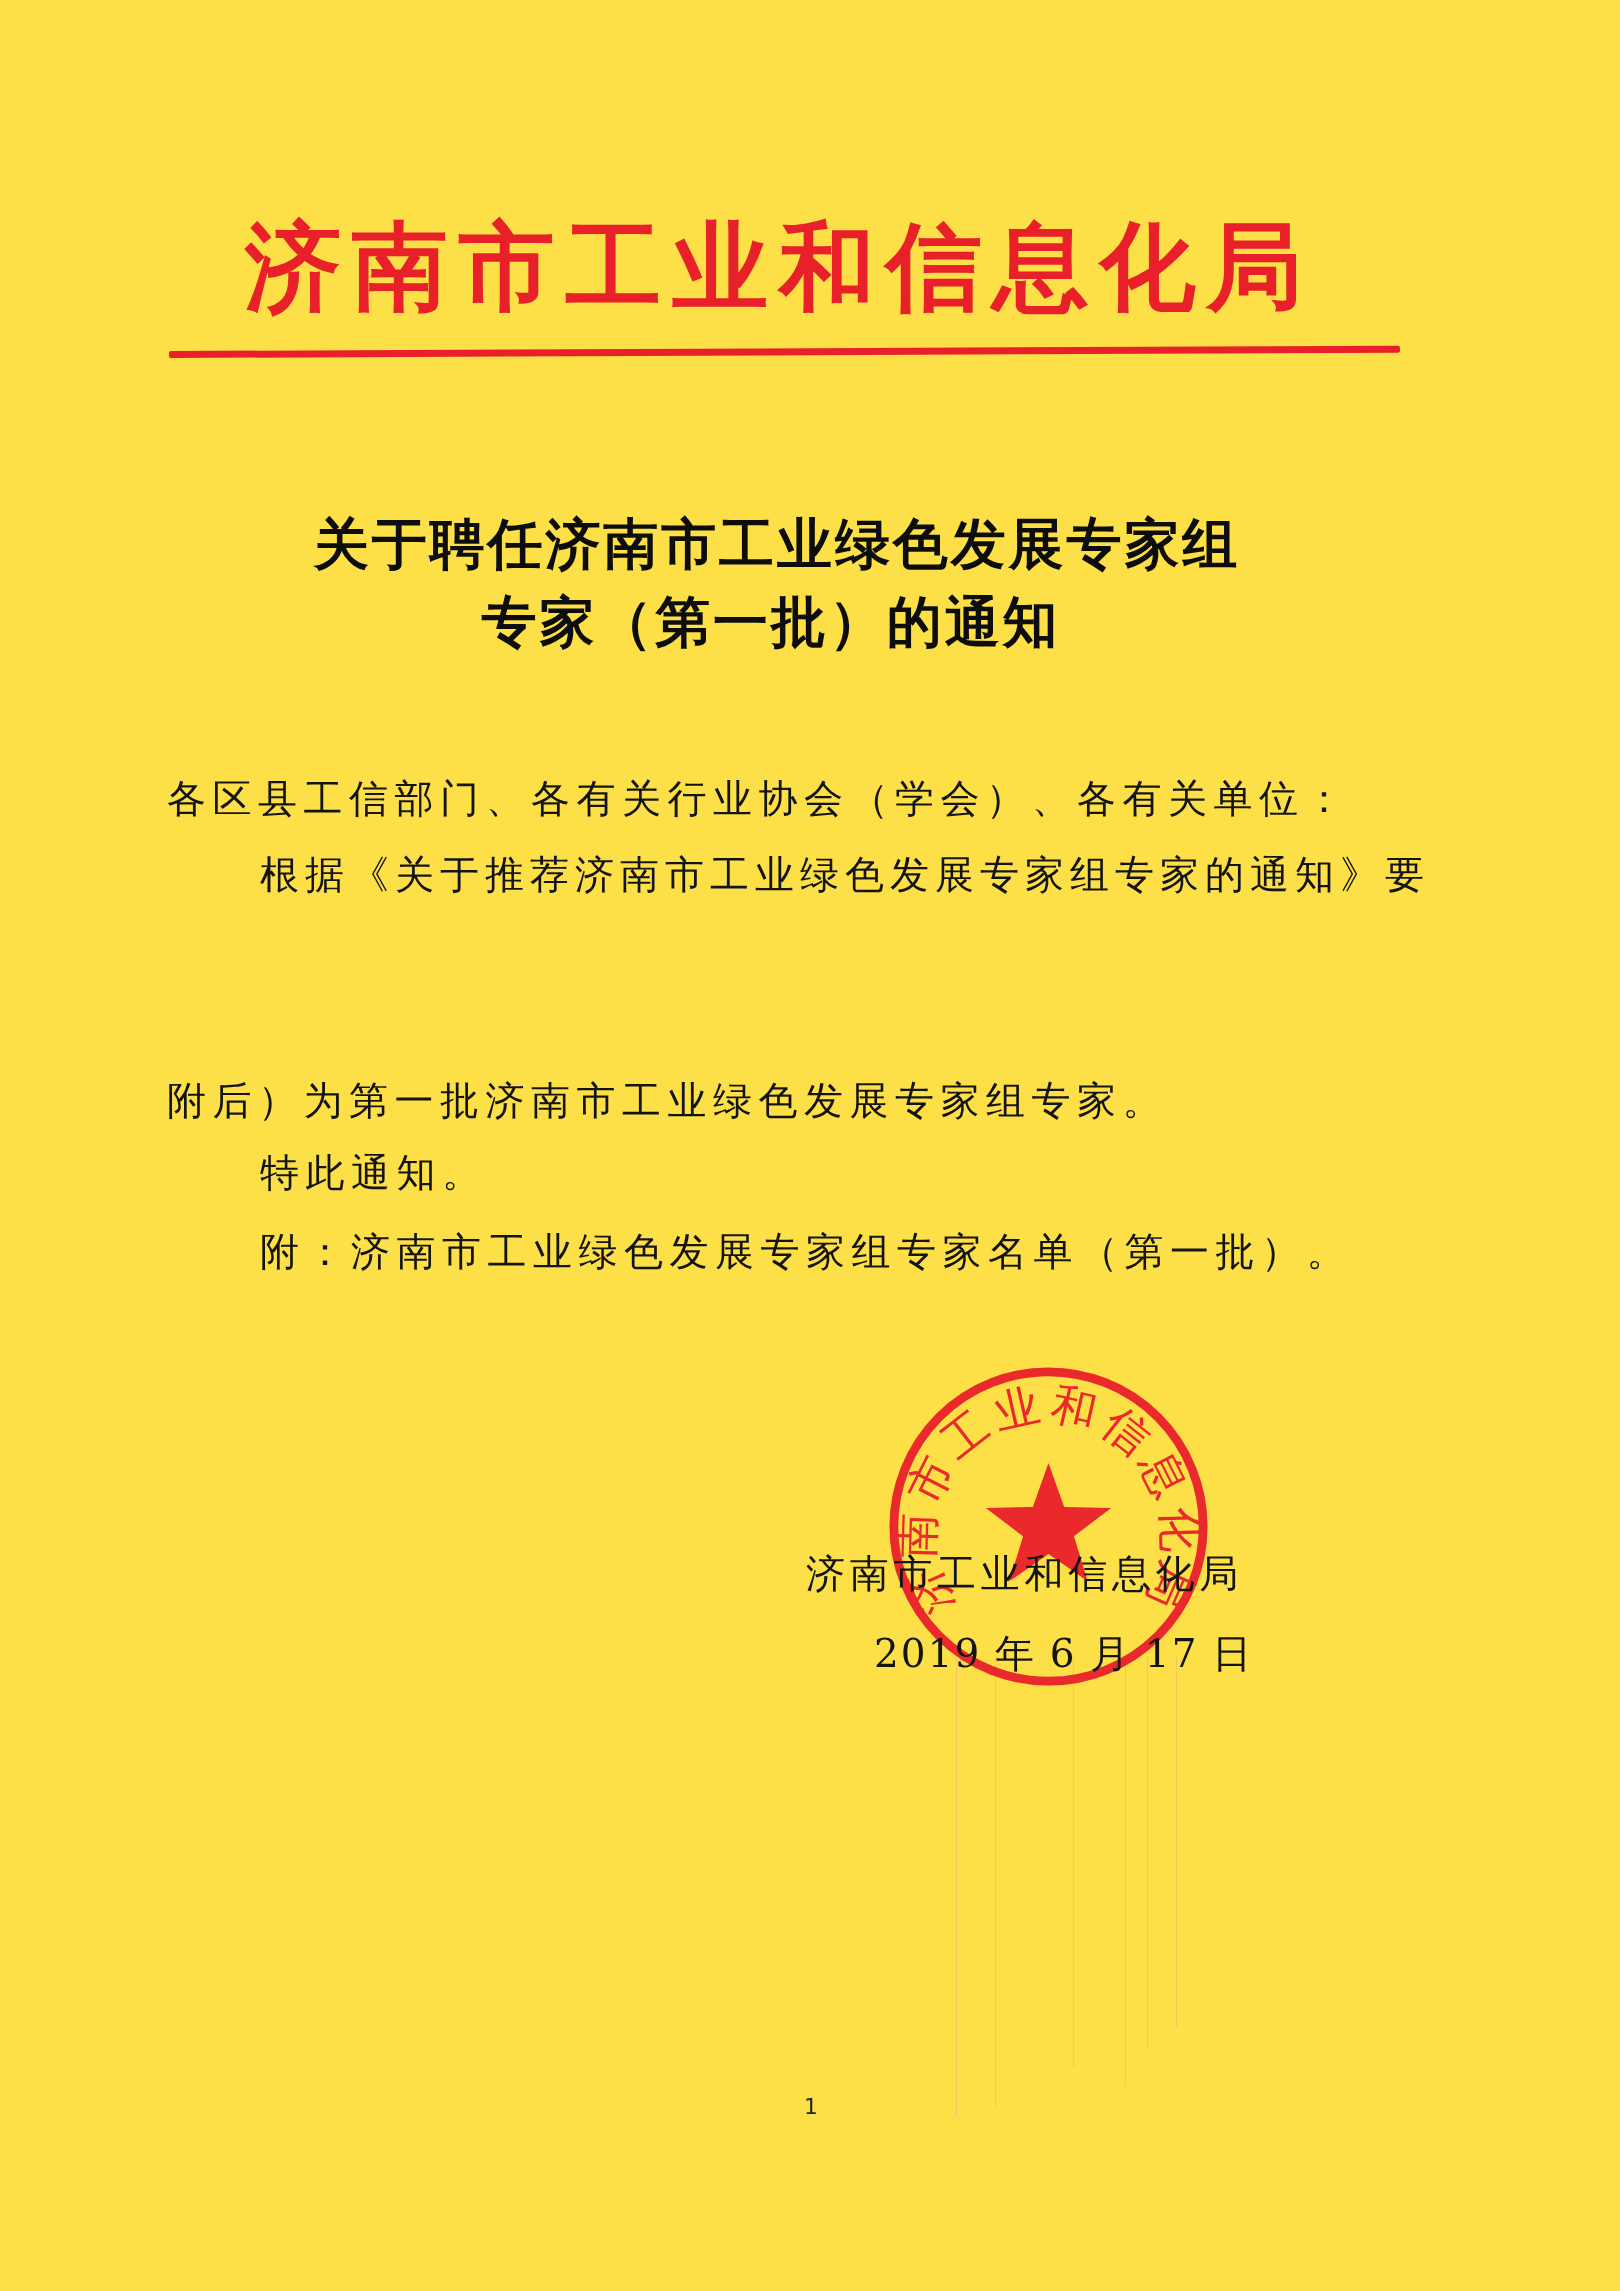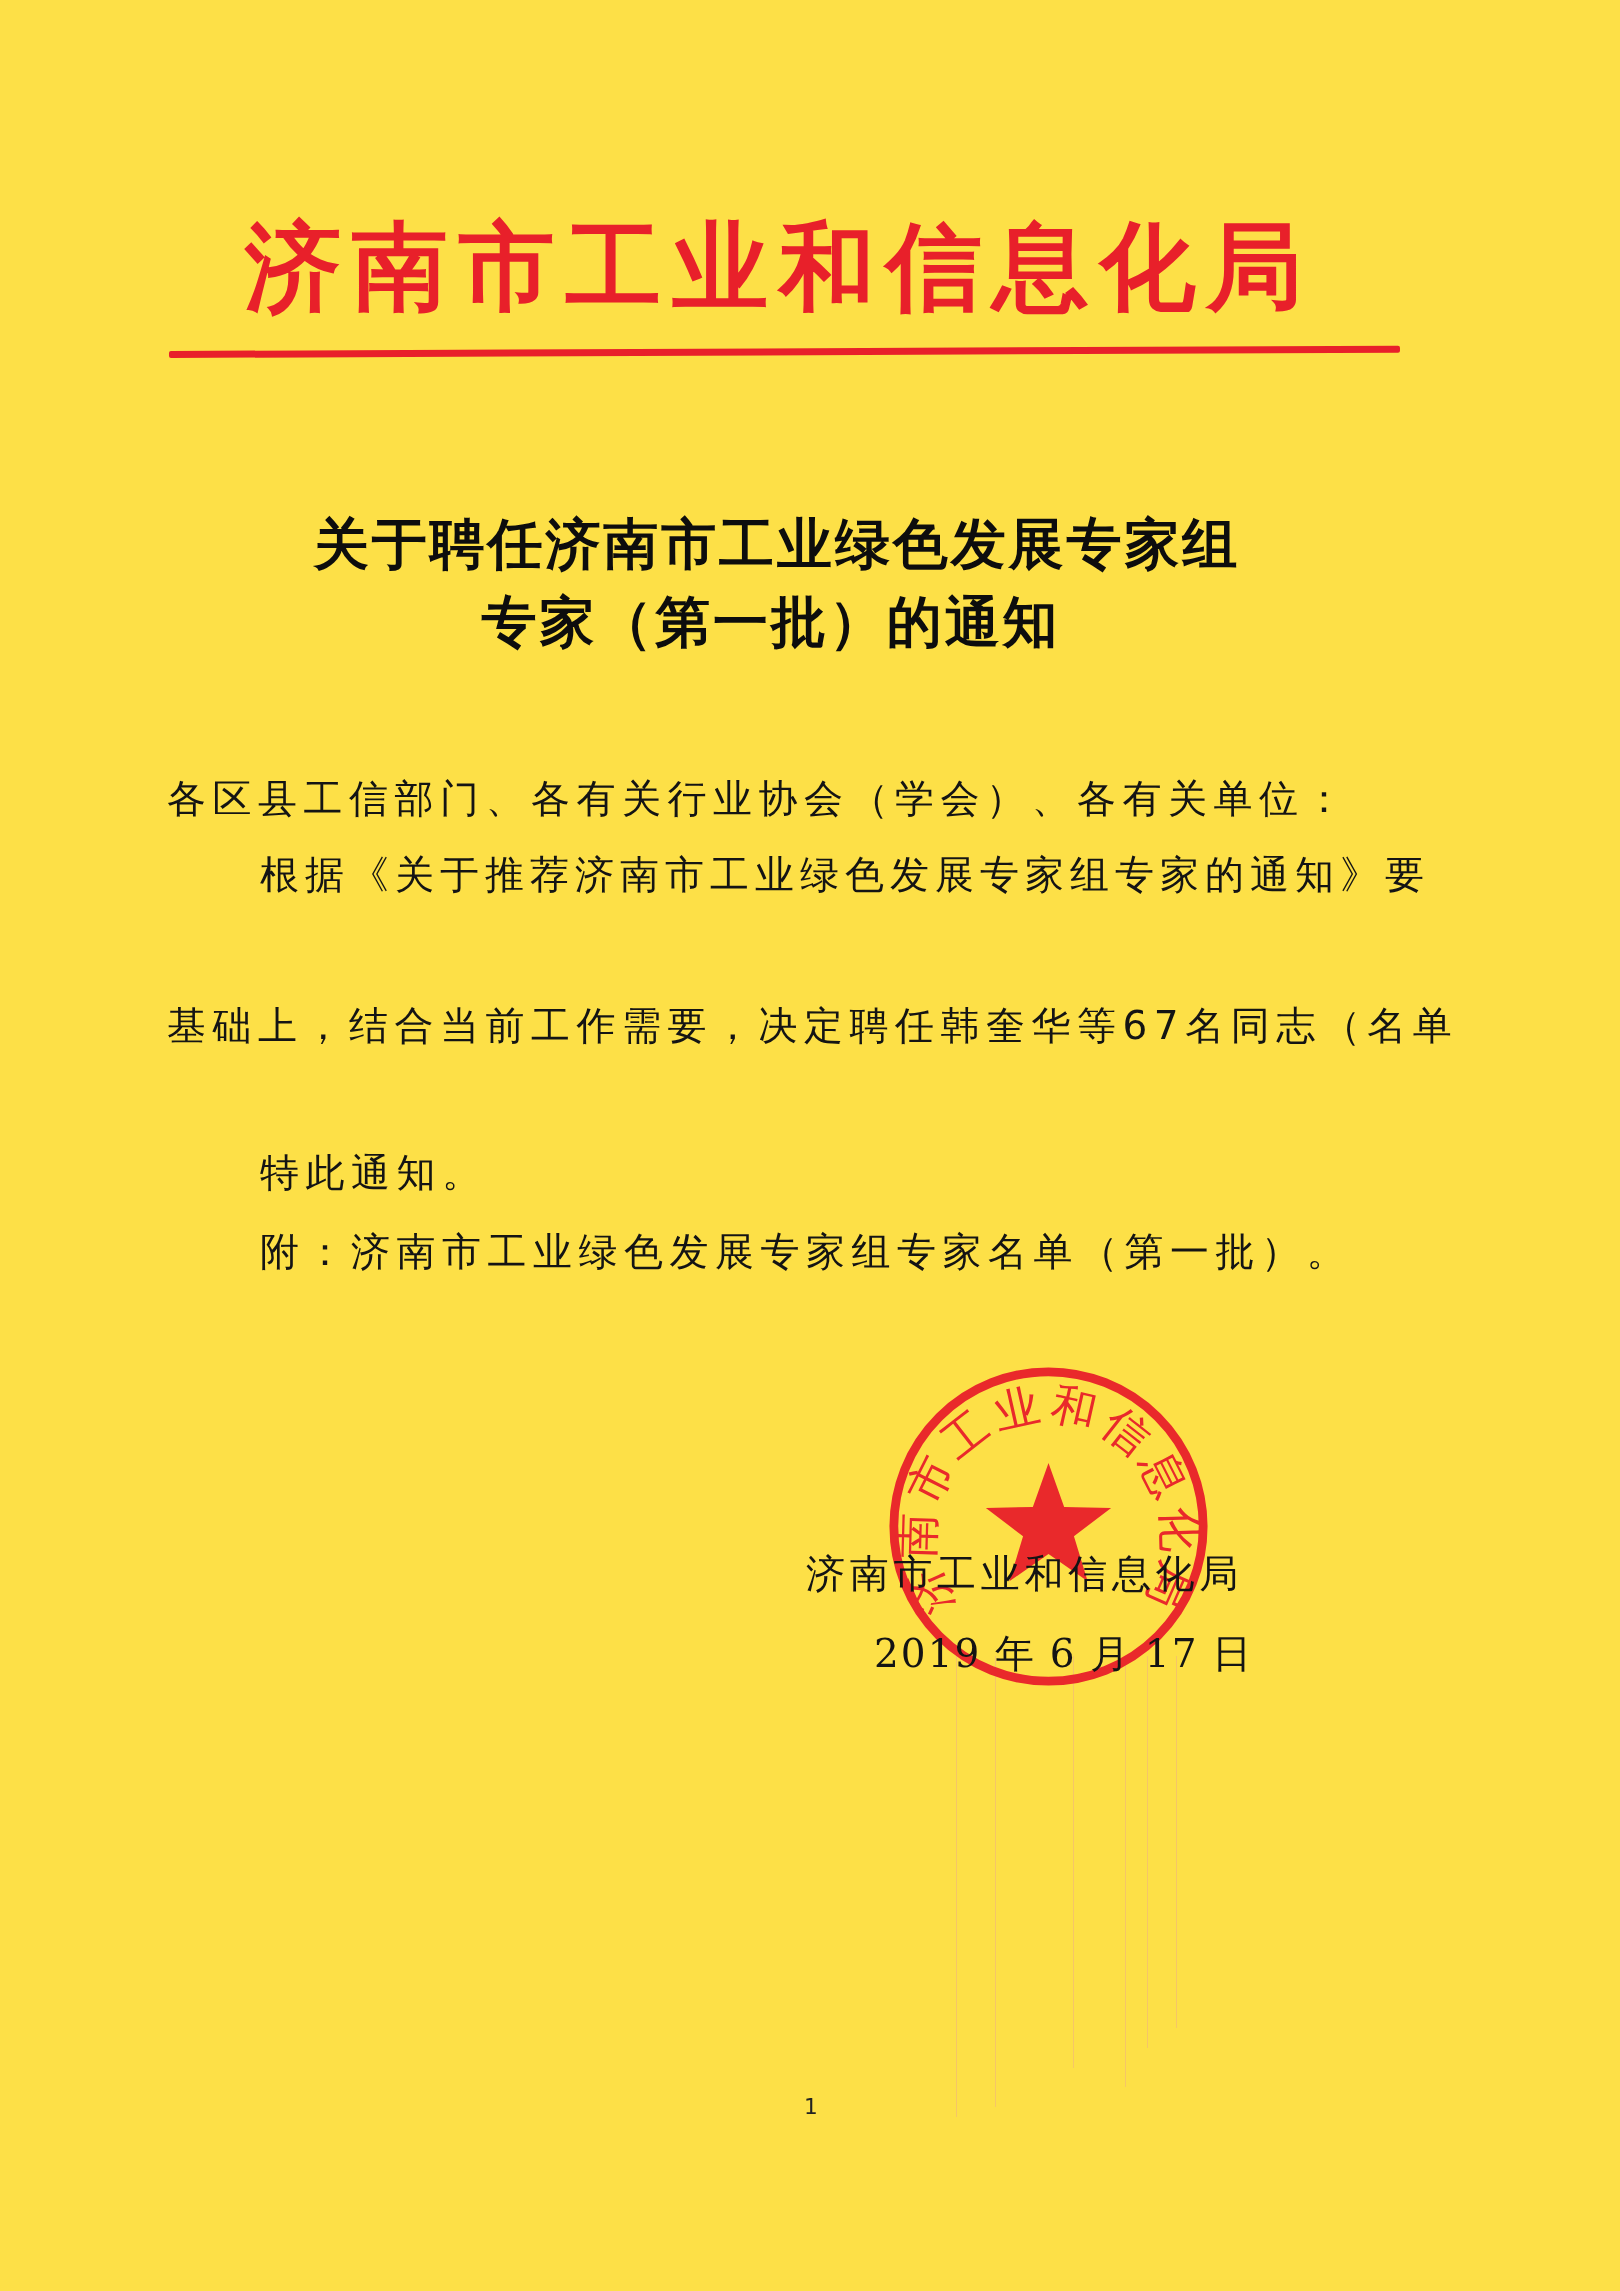--- a/index.html
+++ b/index.html
@@ -139,21 +139,21 @@
 
   <div class="letterhead">济南市工业和信息化局</div>
   <div class="red-rule"></div>
 
   <div class="doc-title l1">关于聘任济南市工业绿色发展专家组</div>
   <div class="doc-title l2">专家（第一批）的通知</div>
 
   <div class="body-line indent" style="top:850px; letter-spacing:6px;">根据《关于推荐济南市工业绿色发展专家组专家的通知》要</div>
 
   <div class="body-line" style="top:774px;">各区县工信部门、各有关行业协会（学会）、各有关单位：</div>
-  <div class="body-line" style="top:1001px; letter-spacing:6.5px;">基础上，结合当前工作需要，决定聘任韩奎华等67名同志（名单</div>
+  <div class="body-line" style="top:1076px;">附后）为第一批济南市工业绿色发展专家组专家。</div>
 
   <div class="body-line indent" style="top:1152px;font-family:Liberation Mono, monospace;">特此通知。</div>
   <div class="body-line indent" style="top:1227px;">附：济南市工业绿色发展专家组专家名单（第一批）。</div>
 
   <div class="streak" style="left:956px; top:1656px; height:461px;"></div>
   <div class="streak" style="left:995px; top:1656px; height:451px;"></div>
   <div class="streak" style="left:1073px; top:1656px; height:412px;"></div>
   <div class="streak" style="left:1125px; top:1656px; height:431px;"></div>
   <div class="streak" style="left:1147px; top:1656px; height:392px;"></div>
   <div class="streak" style="left:1176px; top:1656px; height:372px;"></div>

